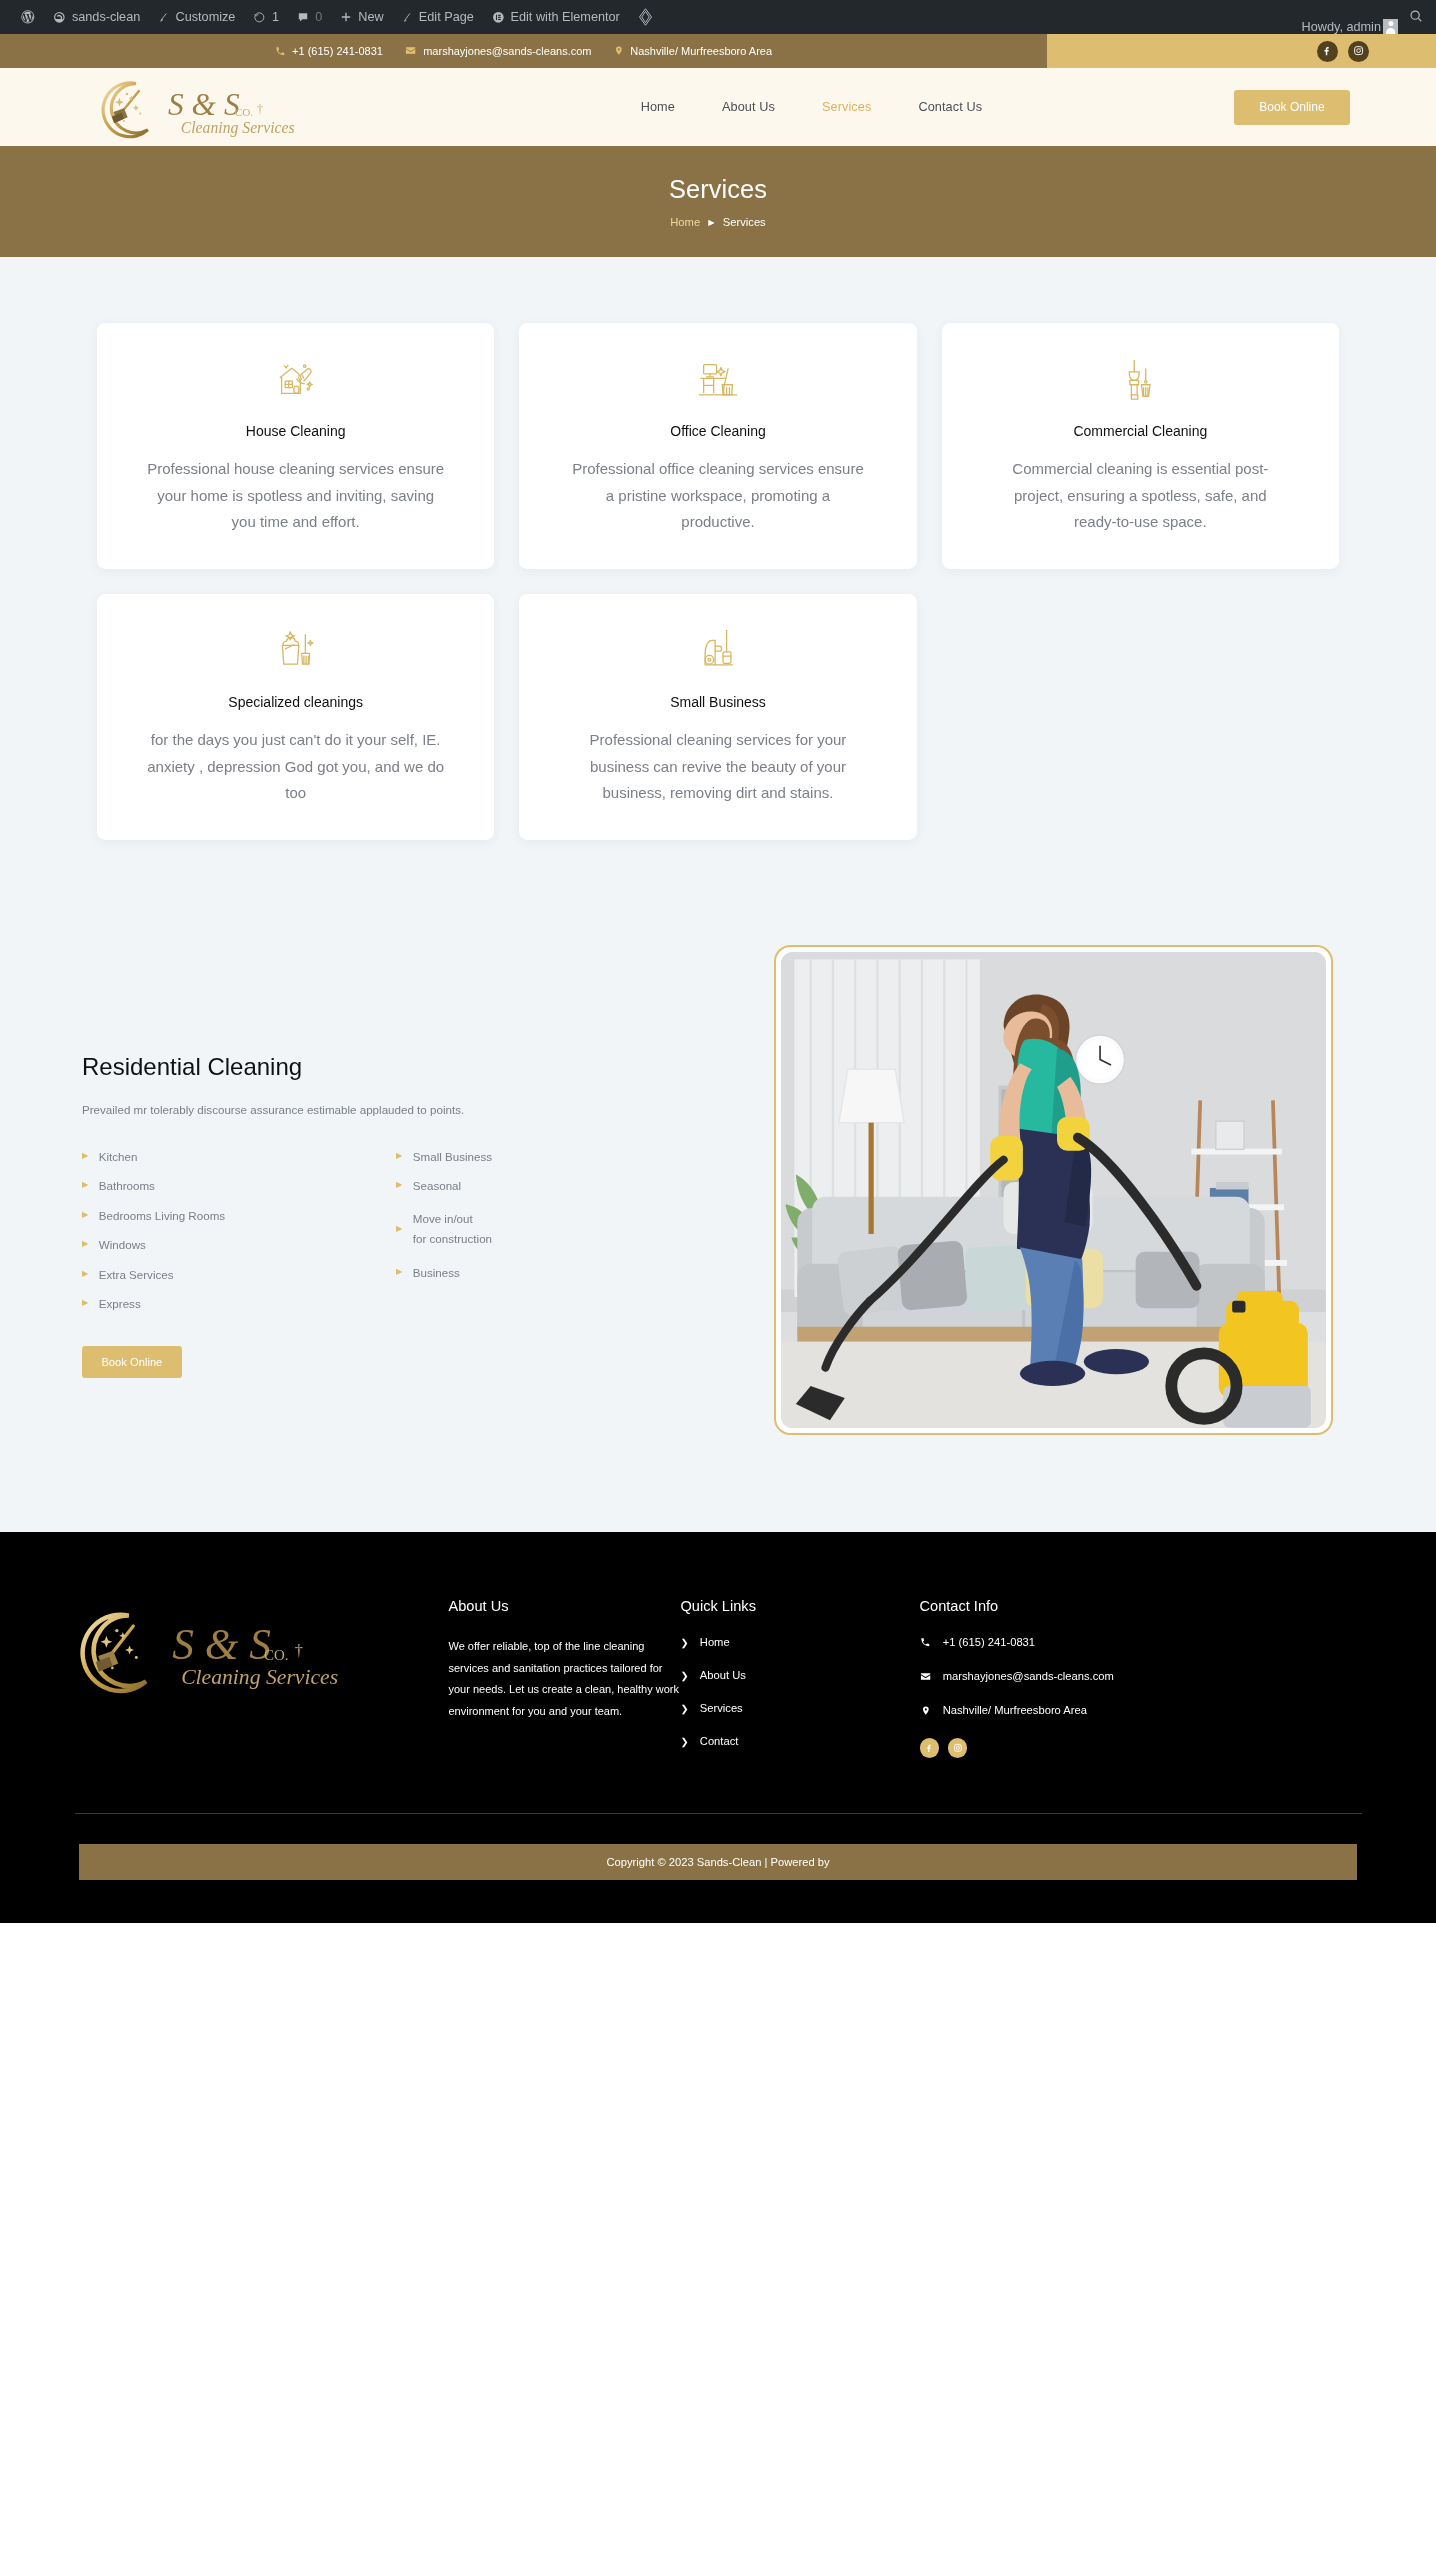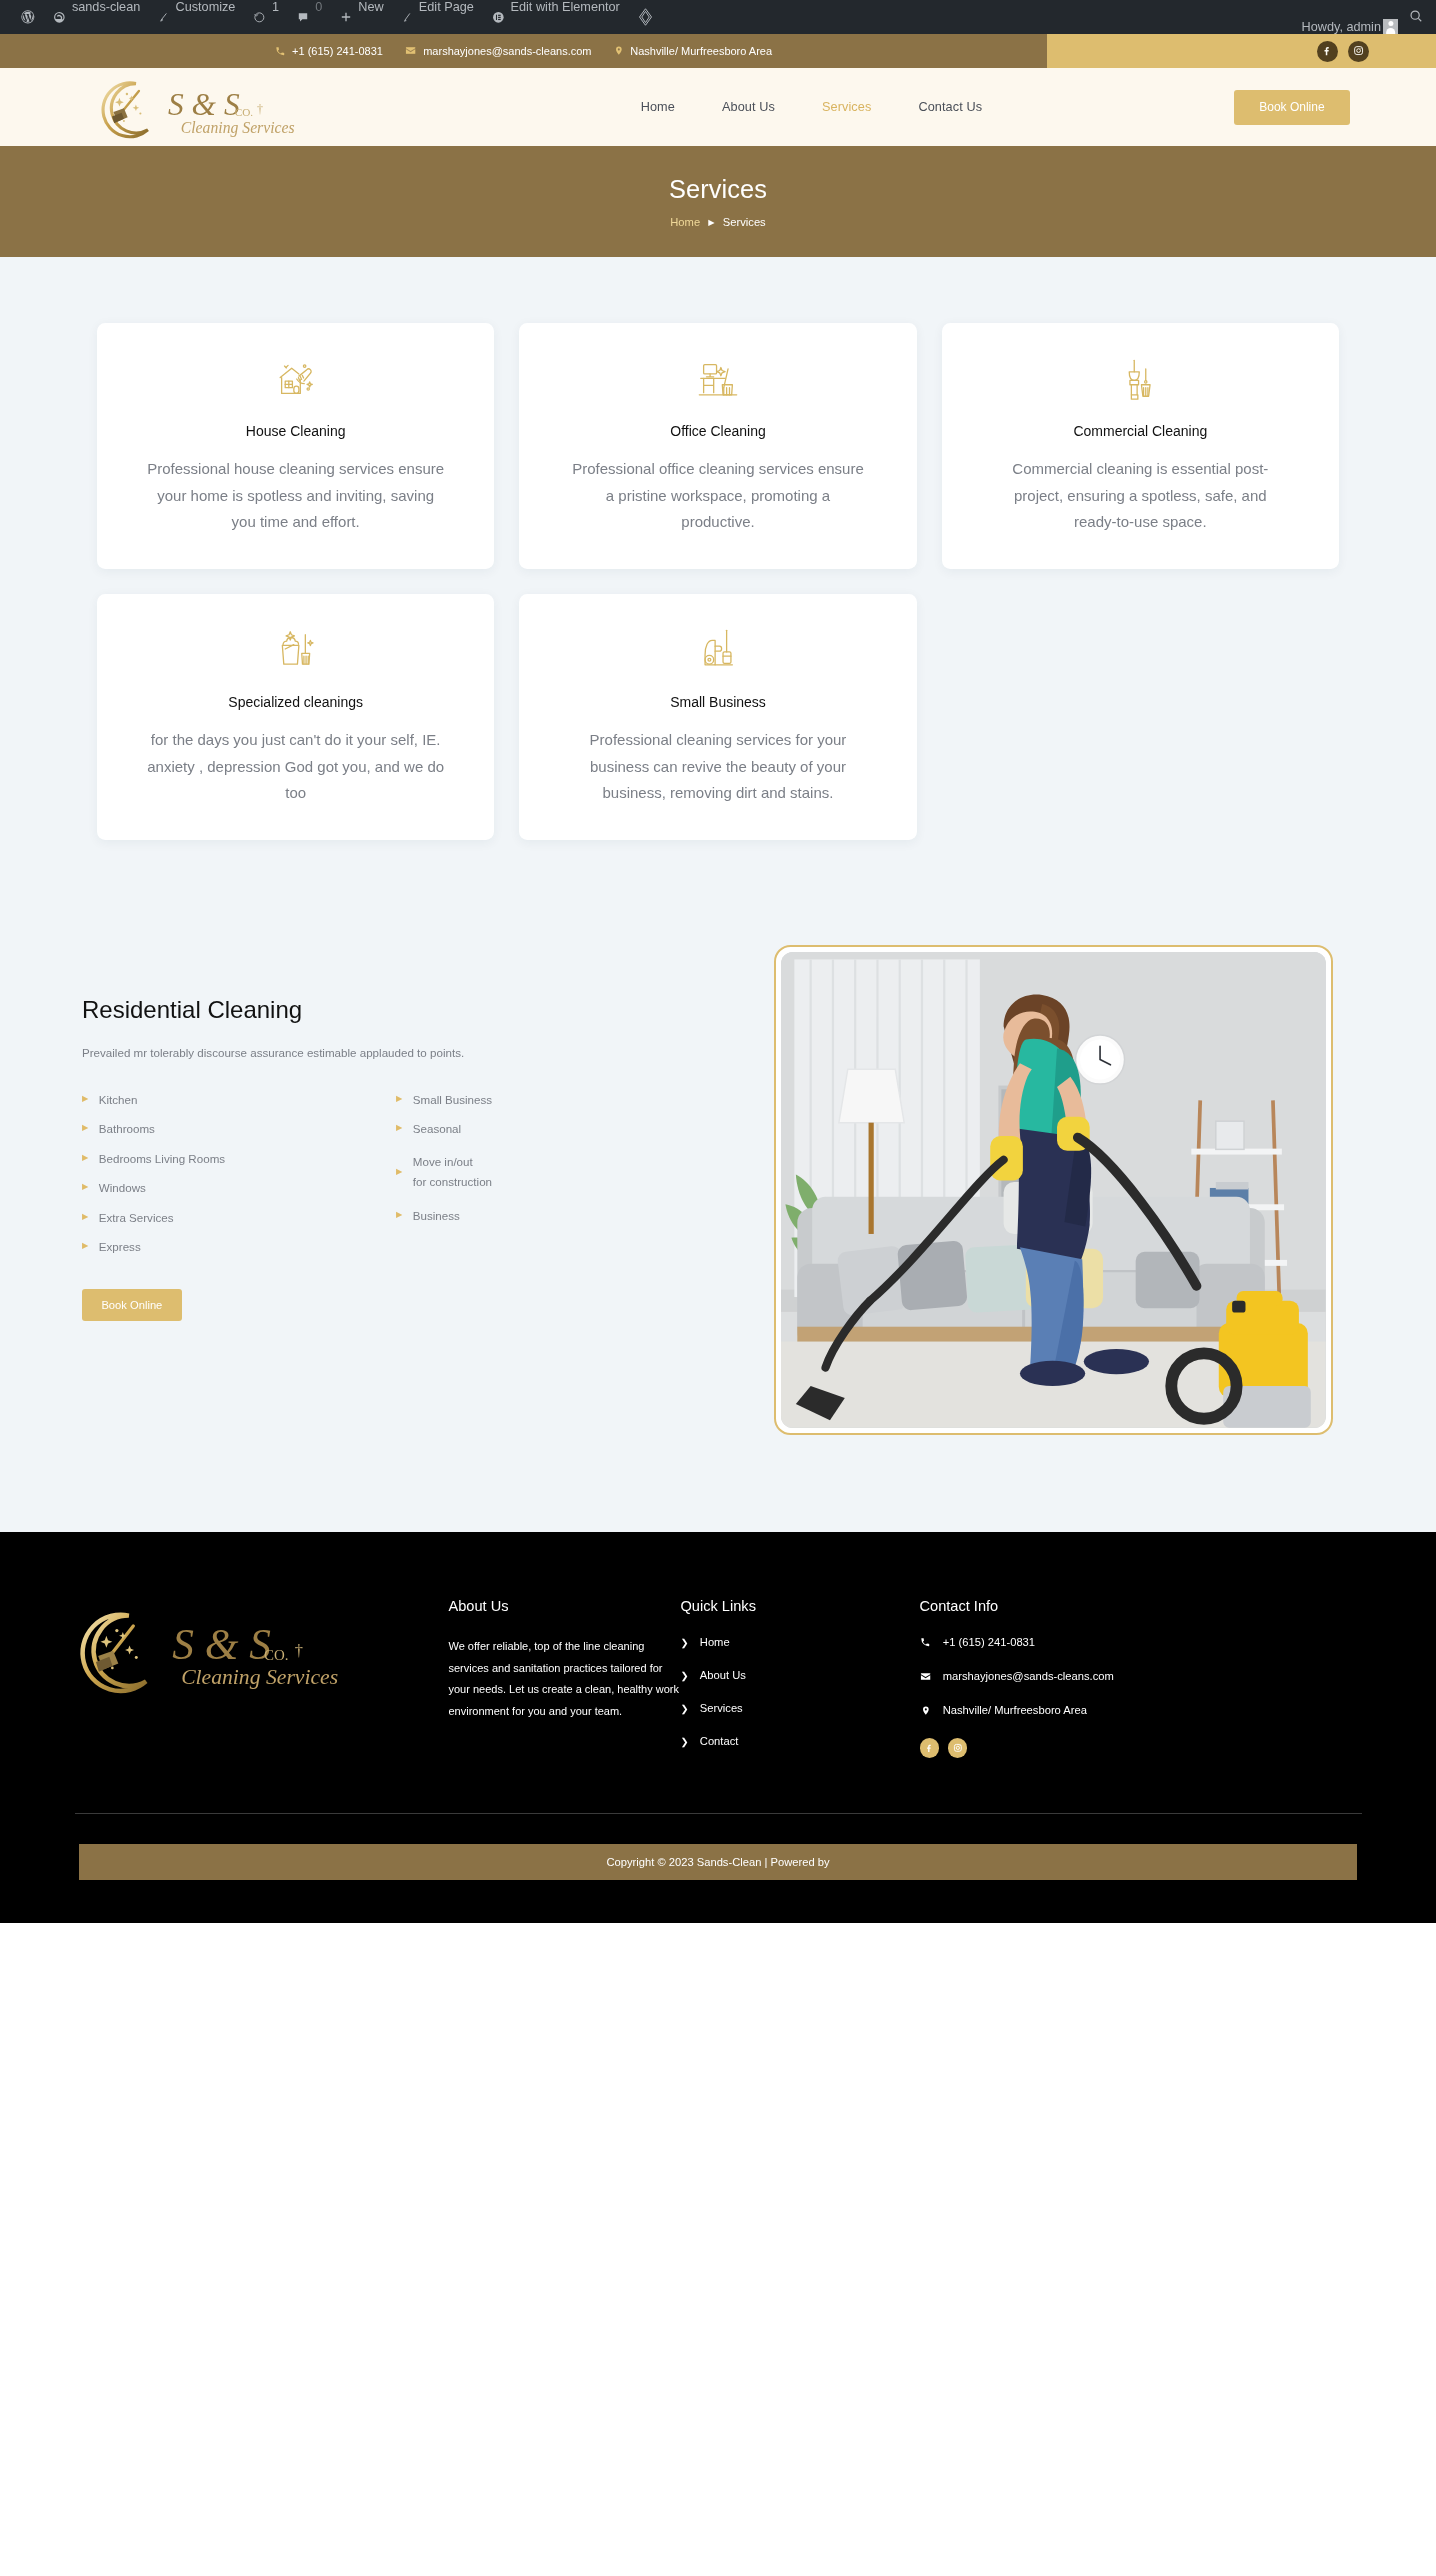--- a/index.html
+++ b/index.html
@@ -15,20 +15,21 @@
     height: 34px;
     background: #23282d;
     color: #b4b9be;
     display: flex;
     align-items: center;
     font-size: 12.7px;
     padding: 0 0 0 10.5px;
   }
   .wp-adminbar .ab-item {
     display: flex;
+    align-items: center;
     gap: 6px;
     padding: 0 9px;
     height: 34px;
     white-space: nowrap;
     color: #b4b9be;
   }
   .wp-adminbar .ab-icon { display: inline-flex; align-items: center; color: #a0a5aa; }
   .wp-adminbar .ab-spacer { flex: 1 1 auto; }
   .wp-adminbar .howdy { display: flex; align-items: flex-end; gap: 2px; padding-right: 6px; }
   .avatar-person {
@@ -137,21 +138,21 @@
   .svc-title { font-size: 14px; color: #111; margin-bottom: 16.5px; font-weight: 400; }
   .svc-desc { font-size: 15px; color: #7b7f87; line-height: 1.78; max-width: 299px; }
 
   
   .residential {
     background: #f1f5f8;
     padding: 105px 0 97px 0;
   }
   .res-inner {
     width: 1272px; margin: 0 auto;
-    display: flex; align-items: flex-start; gap: 64px;
+    display: flex; align-items: center; gap: 64px;
   }
   .res-left { flex: 0 0 598px; padding-top: 51px; }
   .res-title { font-size: 24px; color: #111; font-weight: 400; margin-bottom: 22px; }
   .res-sub { font-size: 11.6px; color: #7b7f87; margin-bottom: 34px; }
   .res-lists { display: flex; gap: 0; }
   .res-col { flex: 0 0 314px; display: flex; flex-direction: column; gap: 16.5px; }
   .res-item { display: flex; align-items: flex-start; gap: 10.5px; font-size: 11.6px; color: #7b7f87; }
   .res-caret { color: #e0bb68; font-size: 8.2px; line-height: 1.45; flex: 0 0 auto; }
   .res-item-multi { line-height: 1.75; }
   .btn-book-res {

